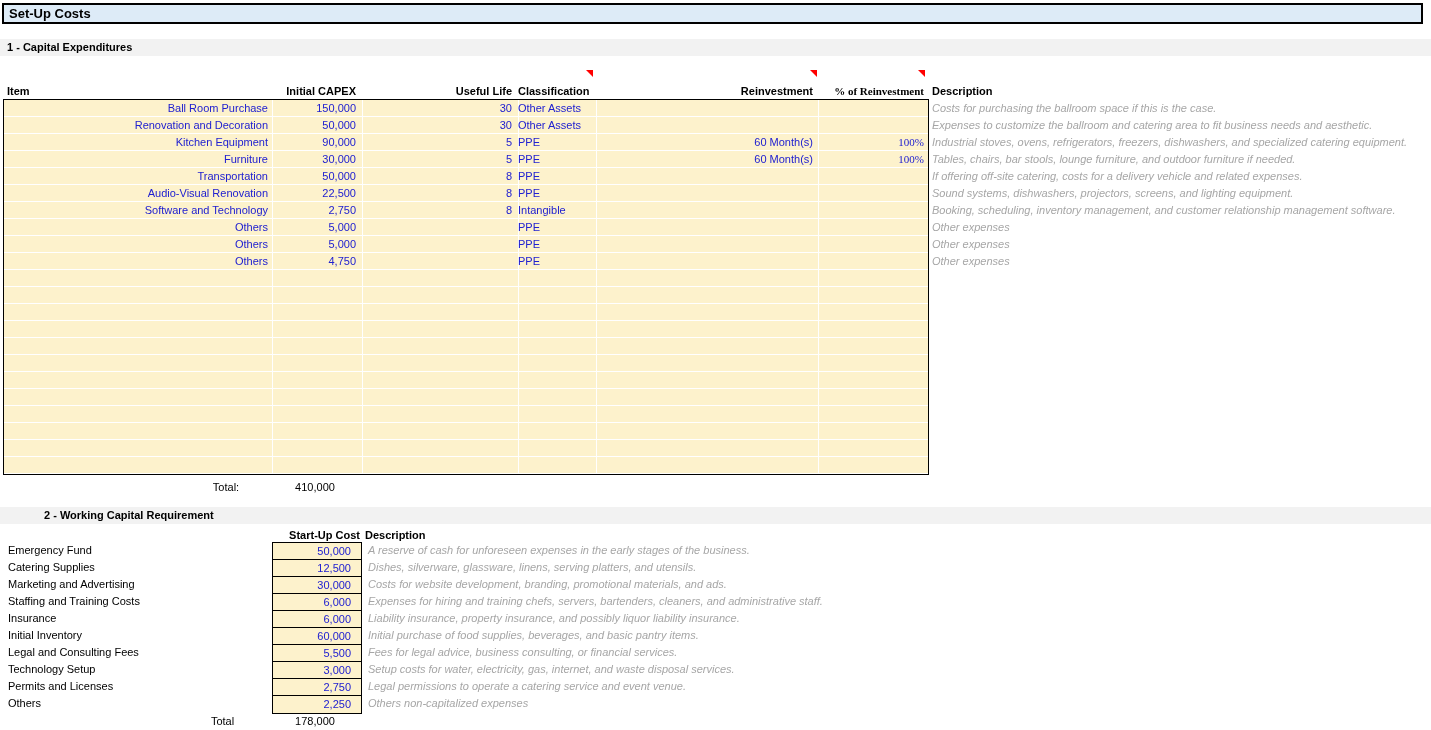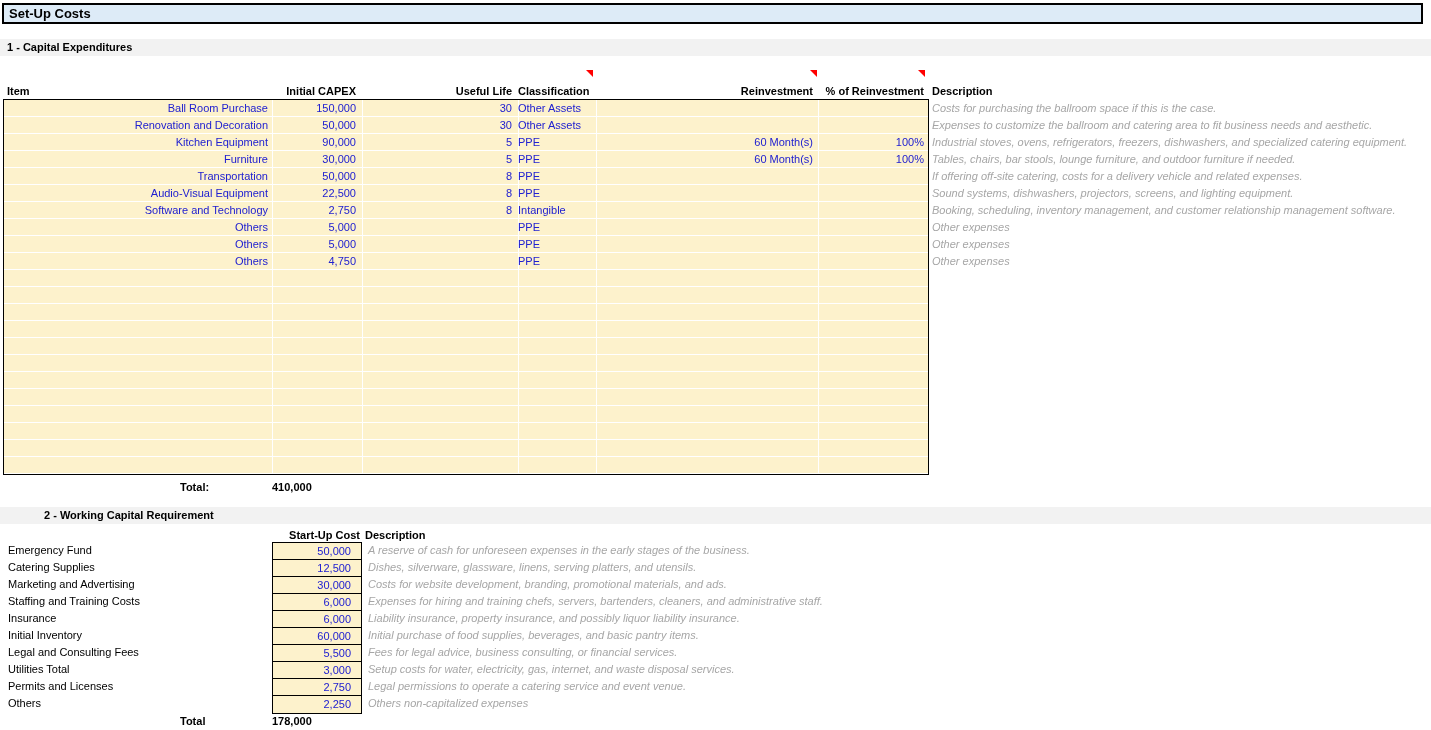--- a/index.html
+++ b/index.html
@@ -23,31 +23,31 @@
                background:repeating-linear-gradient(to bottom,#FDF2CC 0px,#FDF2CC 16px,#ffffff 16px,#ffffff 17px);}
   .vline{position:absolute;top:0;width:1px;height:100%;background:#ffffff;}
 
   .r{position:absolute;left:0;top:0;width:1431px;height:17px;}
   .cell{position:absolute;height:17px;line-height:17px;white-space:nowrap;}
   .c-item {left:5px;  width:263px;text-align:right;}
   .c-capex{left:272px;width:84px; text-align:right;}
   .c-life {left:362px;width:150px;text-align:right;}
   .c-class{left:518px;width:74px; text-align:left;}
   .c-reinv{left:596px;width:217px;text-align:right;}
-  .c-pct  {left:818px;width:106px;text-align:right;}
+  .c-pct  {left:818px;width:106px;text-align:right;font-family:Liberation Serif, serif;}
   .c-desc {left:932px;width:495px;text-align:left;}
   .h-item {left:7px;width:263px;text-align:left;}
 
   .blue{color:#2020D0;}
   .muted{color:#A6A6A6;font-style:italic;}
 
   .tri{position:absolute;top:70px;width:0;height:0;
        border-top:7px solid #FF0000;border-left:7px solid transparent;}
 
-  .total-cell{position:absolute;height:16px;line-height:16px;font-weight:bold;text-align:left;}
+  .total-cell{position:absolute;height:16px;line-height:16px;font-weight:normal;text-align:center;}
 
   
   .wc-box{position:absolute;left:272px;top:542px;width:90px;height:172px;box-sizing:border-box;
           border:1px solid #000;background:#FDF2CC;}
   .wc-cell{box-sizing:border-box;height:17px;line-height:16px;border-bottom:1px solid #000;
            text-align:right;padding-right:10px;color:#2020D0;}
   .wc-cell:last-child{border-bottom:none;}
   .wc-label{position:absolute;left:8px;width:250px;height:17px;line-height:17px;}
   .wc-desc{position:absolute;left:368px;width:700px;height:17px;line-height:17px;}
 </style>
@@ -121,21 +121,21 @@
   <div class="r" style="top:168px;">
     <span class="cell c-item blue">Transportation</span>
     <span class="cell c-capex blue">50,000</span>
     <span class="cell c-life blue">8</span>
     <span class="cell c-class blue">PPE</span>
     <span class="cell c-reinv blue"></span>
     <span class="cell c-pct blue"></span>
     <span class="cell c-desc muted">If offering off-site catering, costs for a delivery vehicle and related expenses.</span>
   </div>
   <div class="r" style="top:185px;">
-    <span class="cell c-item blue">Audio-Visual Equipment</span>
+    <span class="cell c-item blue">Audio-Visual Renovation</span>
     <span class="cell c-capex blue">22,500</span>
     <span class="cell c-life blue">8</span>
     <span class="cell c-class blue">PPE</span>
     <span class="cell c-reinv blue"></span>
     <span class="cell c-pct blue"></span>
     <span class="cell c-desc muted">Sound systems, dishwashers, projectors, screens, and lighting equipment.</span>
   </div>
   <div class="r" style="top:202px;">
     <span class="cell c-item blue">Software and Technology</span>
     <span class="cell c-capex blue">2,750</span>
@@ -181,21 +181,21 @@
   <span class="hdr" style="left:272px;top:527px;width:88px;text-align:right;">Start-Up Cost</span>
   <span class="hdr" style="left:365px;top:527px;width:200px;text-align:left;">Description</span>
 
   <span class="wc-label" style="top:542px;">Emergency Fund</span>
   <span class="wc-label" style="top:559px;">Catering Supplies</span>
   <span class="wc-label" style="top:576px;">Marketing and Advertising</span>
   <span class="wc-label" style="top:593px;">Staffing and Training Costs</span>
   <span class="wc-label" style="top:610px;">Insurance</span>
   <span class="wc-label" style="top:627px;">Initial Inventory</span>
   <span class="wc-label" style="top:644px;">Legal and Consulting Fees</span>
-  <span class="wc-label" style="top:661px;">Utilities Total</span>
+  <span class="wc-label" style="top:661px;">Technology Setup</span>
   <span class="wc-label" style="top:678px;">Permits and Licenses</span>
   <span class="wc-label" style="top:695px;">Others</span>
 
   <div class="wc-box">
     <div class="wc-cell">50,000</div>
     <div class="wc-cell">12,500</div>
     <div class="wc-cell">30,000</div>
     <div class="wc-cell">6,000</div>
     <div class="wc-cell">6,000</div>
     <div class="wc-cell">60,000</div>

